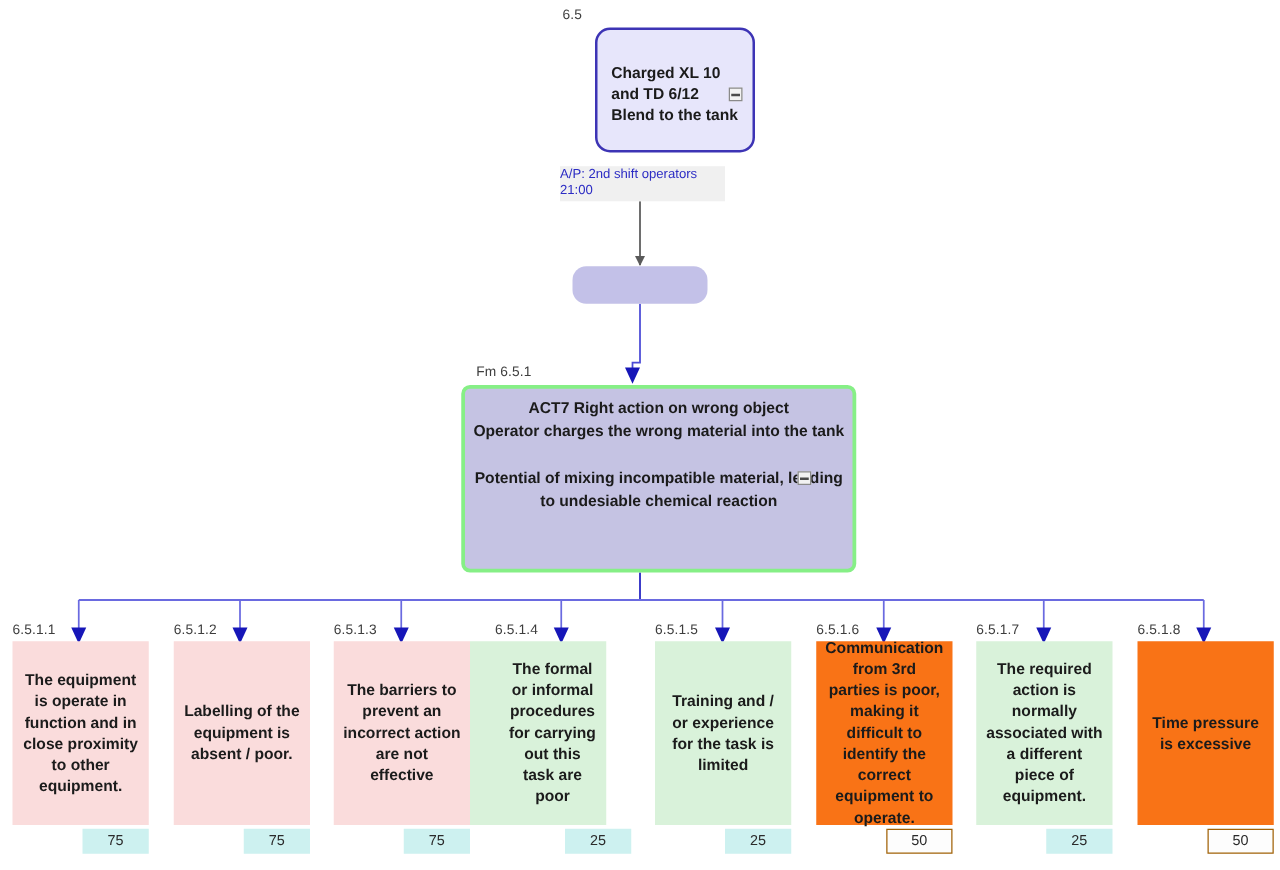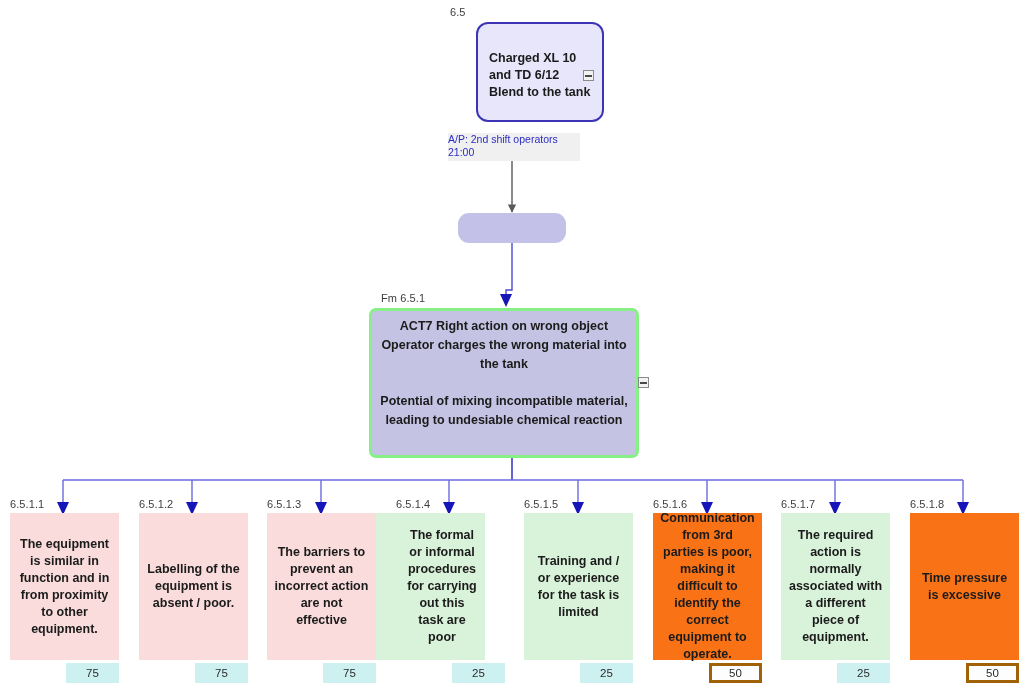--- a/index.html
+++ b/index.html
@@ -87,21 +87,21 @@
     height: 30px;
     background: #c3c1e8;
     border-radius: 11px;
   }
 
   
   #fm-node {
     position: absolute;
     left: 369px;
     top: 308px;
-    width: 270px;
+    width: 316px;
     height: 150px;
     background: #c5c3e3;
     border: 3px solid #86ef86;
     border-radius: 7px;
     box-sizing: border-box;
     text-align: center;
   }
   #fm-node .fm-line {
     font-size: 12.5px;
     font-weight: bold;
@@ -161,21 +161,21 @@
     width: 53px;
     height: 20px;
     box-sizing: border-box;
     font-size: 11.5px;
     color: #2b2b2b;
     display: flex;
     align-items: center;
     justify-content: center;
   }
   .leaf-score.cyan  { background: #cdf1f0; }
-  .leaf-score.plain { background: #fdfdfd; border: 3px solid #a16207; }
+  .leaf-score.plain { background: #fdfdfd; border: 1px solid #a16207; }
 </style>
 </head>
 <body>
 
 <div id="canvas">
 
   <svg id="links" viewBox="0 0 1024 696">
     <defs>
       <marker id="grayArrow" viewBox="0 0 10 10" refX="9" refY="5" markerWidth="6" markerHeight="6" orient="auto-start-reverse">
         <path d="M 0 0 L 10 5 L 0 10 z" fill="#5a5a5a"></path>
@@ -230,21 +230,21 @@
   <div id="fm-node">
     <div class="fm-line fm-head">ACT7 Right action on wrong object</div>
     <div class="fm-line fm-mid">Operator charges the wrong material into the tank</div>
     <div class="fm-line fm-tail">Potential of mixing incompatible material, leading to undesiable chemical reaction</div>
   </div>
 
   <div class="collapse-btn" style="left:638px; top:377px;"></div>
 
   <div class="node-id" style="left:10px; top:498px;">6.5.1.1</div>
   <div class="leaf pink" style="left:10px;">
-    <div class="leaf-text">The equipment is similar in function and in from proximity to other equipment.</div>
+    <div class="leaf-text">The equipment is operate in function and in close proximity to other equipment.</div>
   </div>
   <div class="leaf-score cyan" style="left:66px;">75</div>
 
   <div class="node-id" style="left:139px; top:498px;">6.5.1.2</div>
   <div class="leaf pink" style="left:139px;">
     <div class="leaf-text">Labelling of the equipment is absent / poor.</div>
   </div>
   <div class="leaf-score cyan" style="left:195px;">75</div>
 
   <div class="node-id" style="left:267px; top:498px;">6.5.1.3</div>

